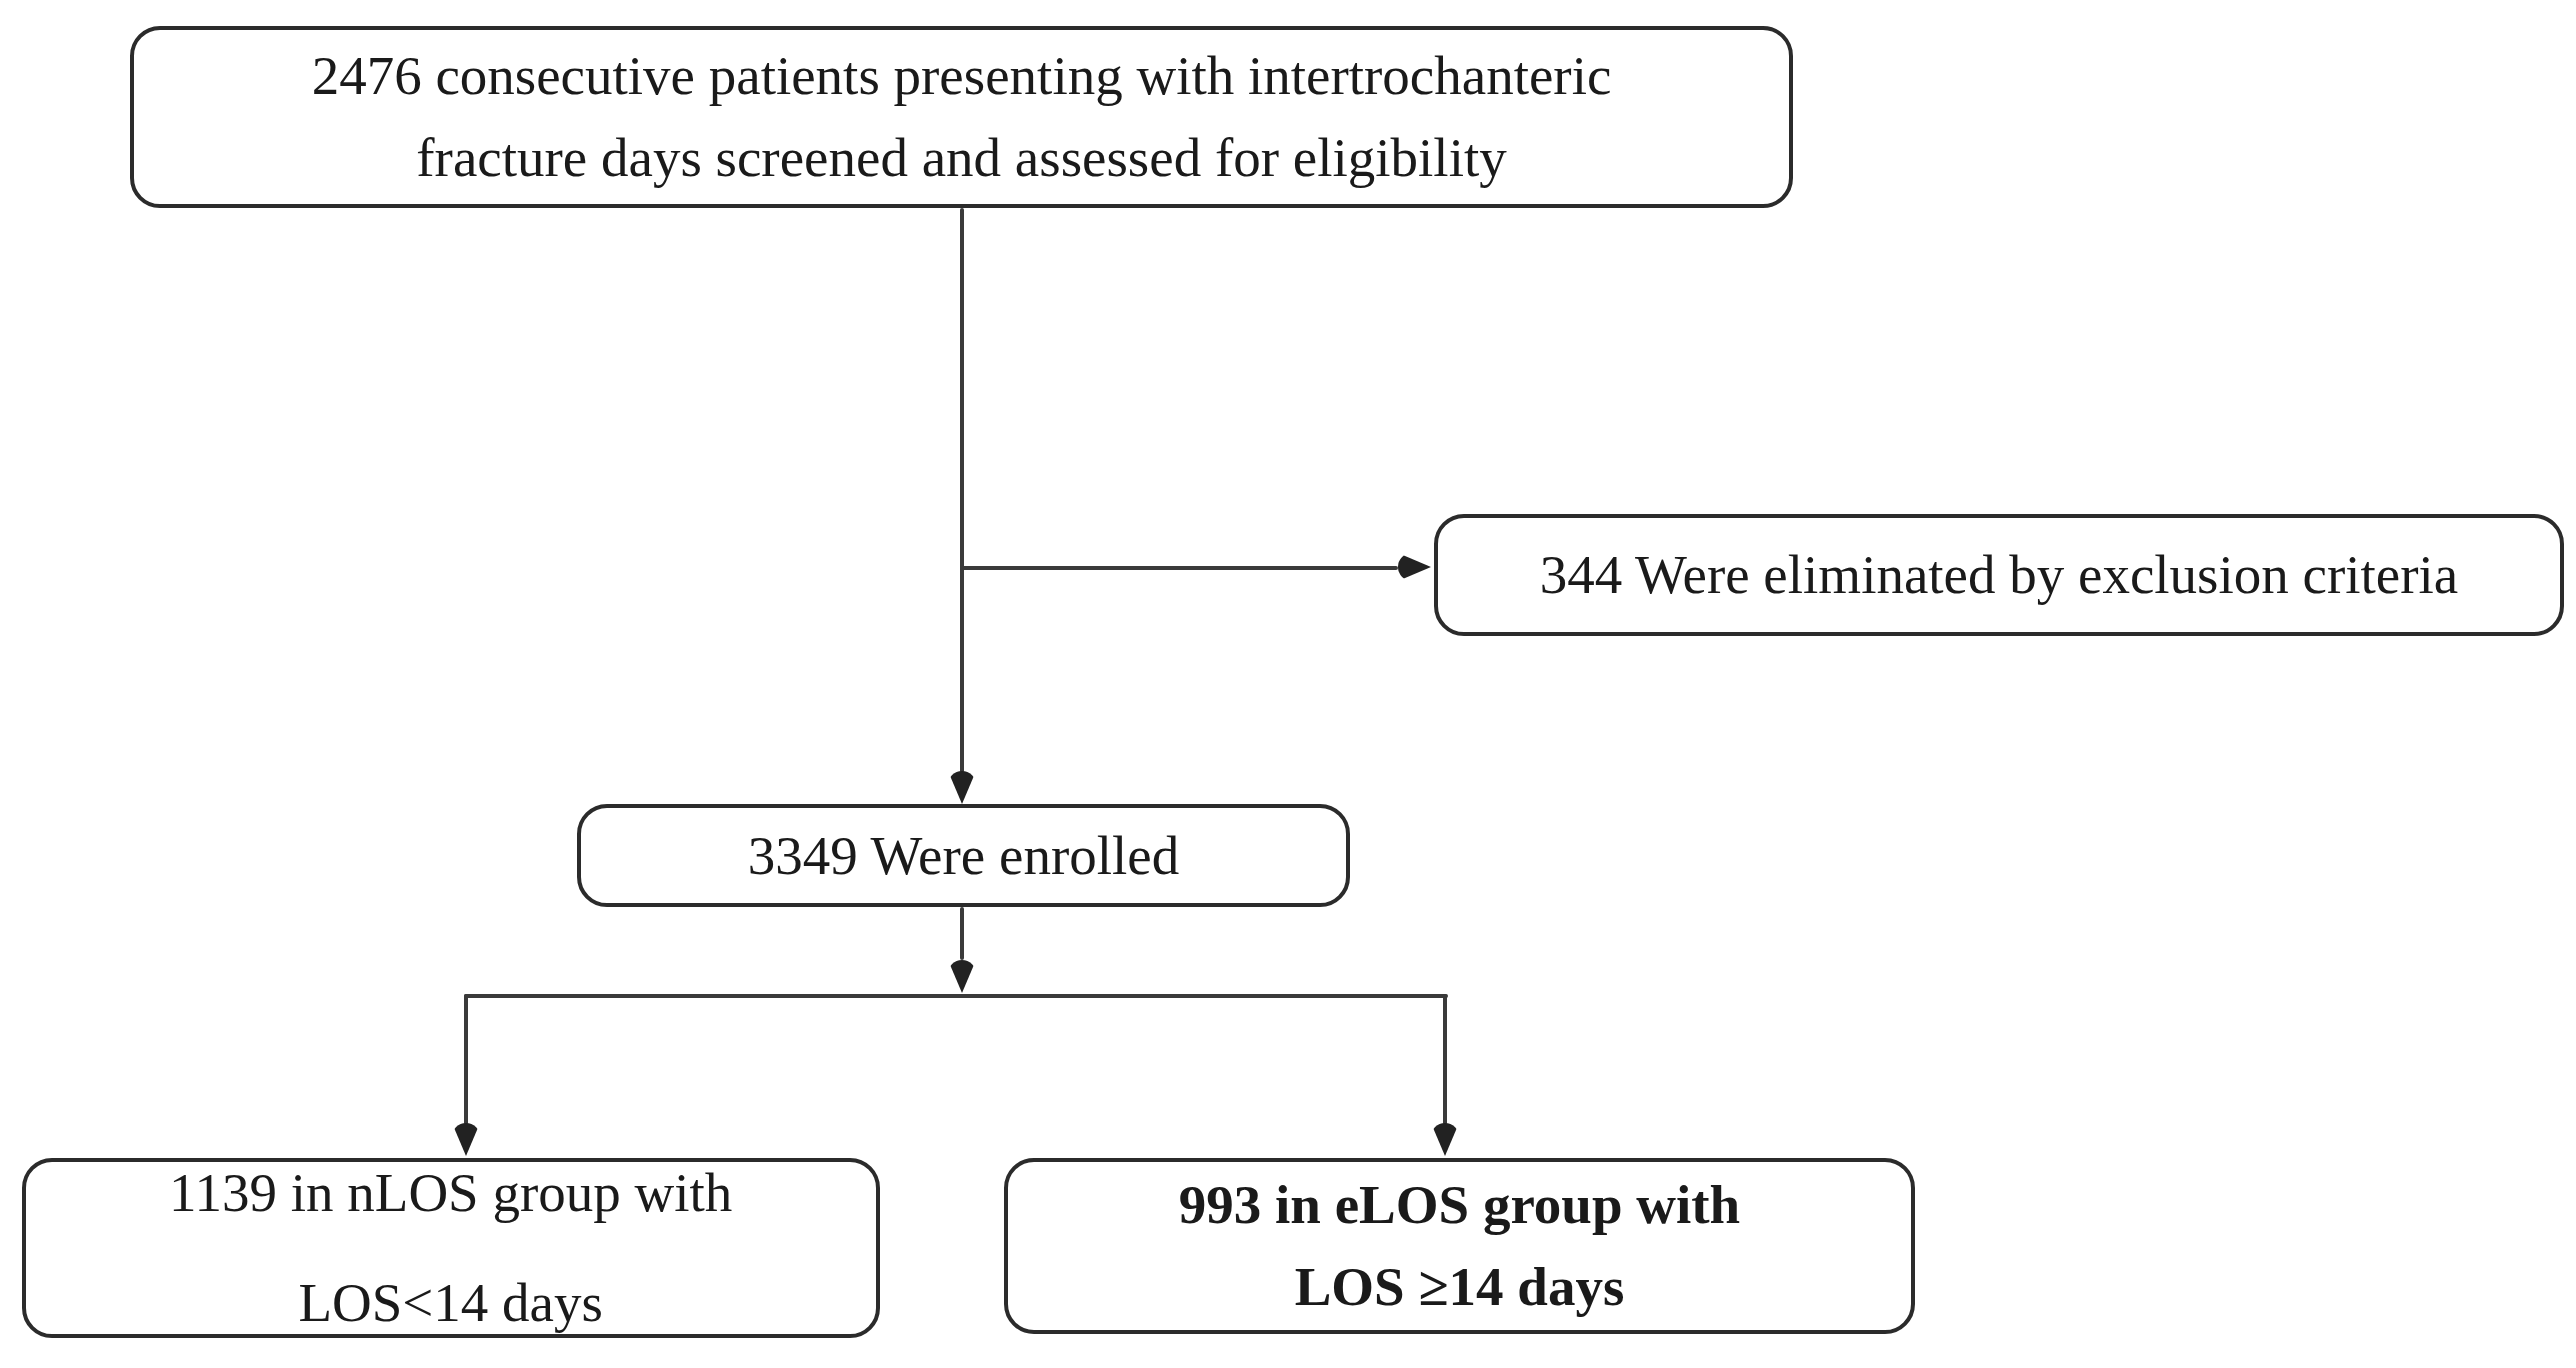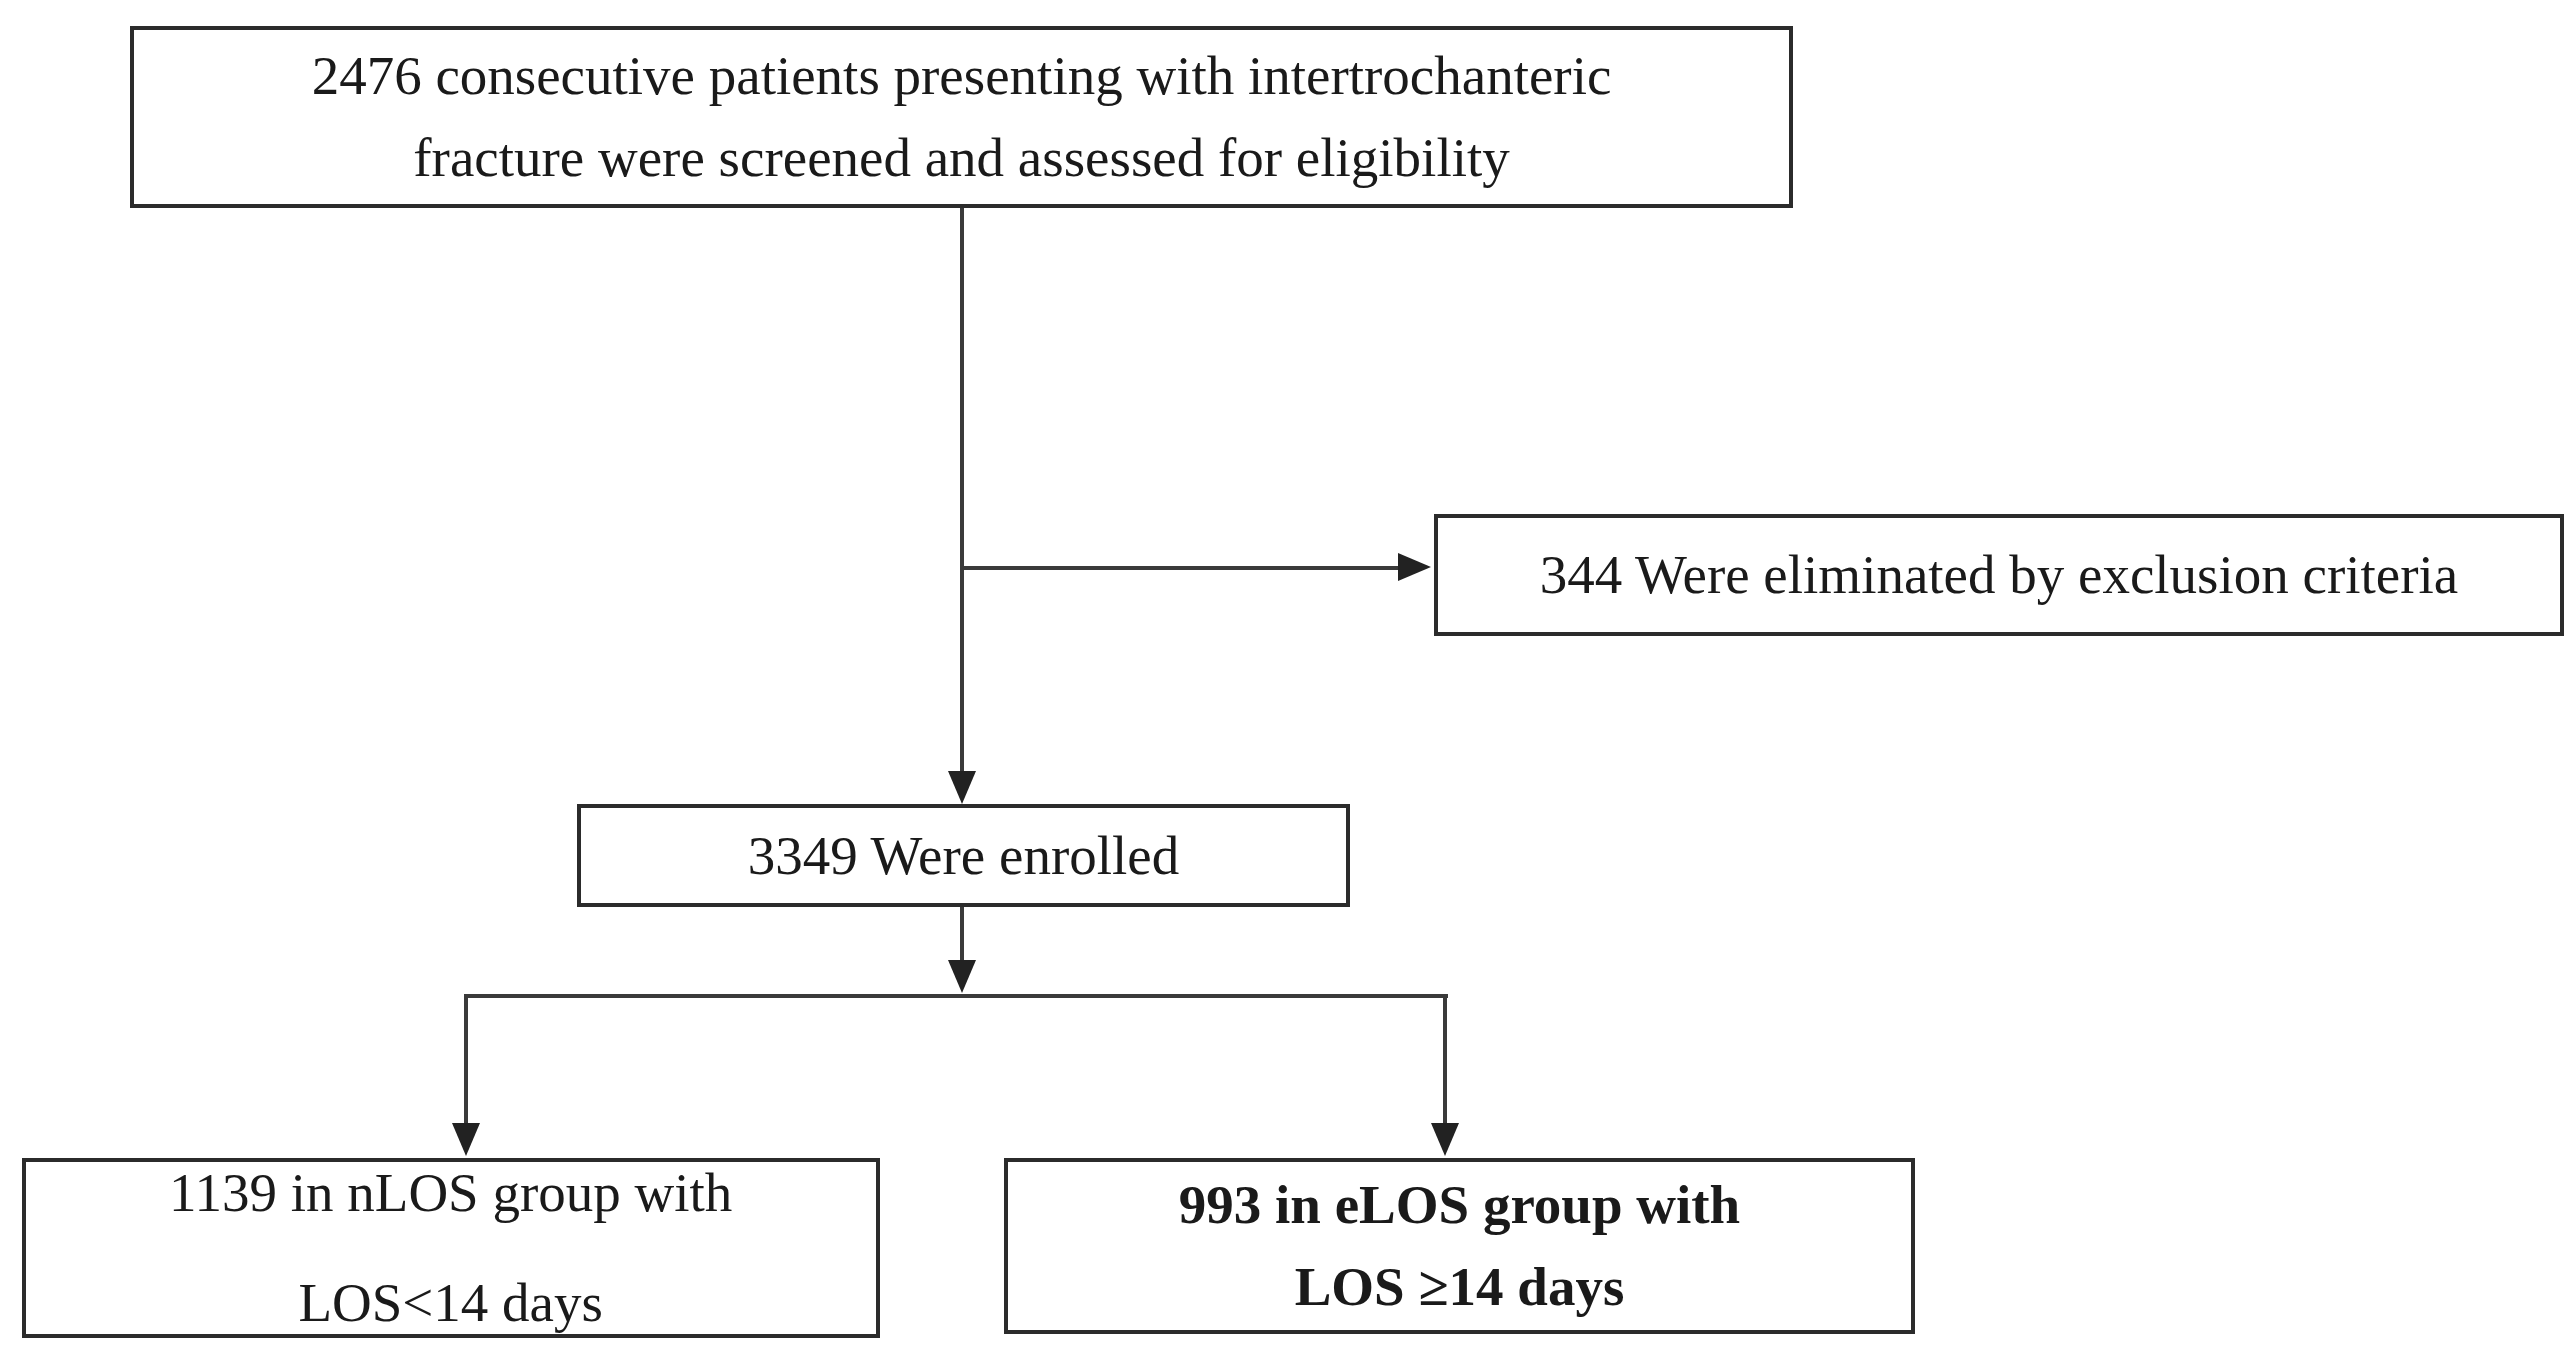--- a/index.html
+++ b/index.html
@@ -1,15 +1,15 @@
 <!DOCTYPE html>
 <html style="font-size:14px"><head>
 <meta charset="utf-8">
 <style>
-  * { margin: 0; padding: 0; box-sizing: border-box; }
+  * { margin: 0; padding: 0; box-sizing: border-box; border-radius: 30px; }
   html, body { background: #ffffff; }
   body {
     font-family: "Liberation Serif", "DejaVu Serif", serif;
     width: 2576px; height: 1369px; overflow: hidden;
   }
   .canvas {
     position: relative;
     width: 2576px; height: 1369px;
     background: #ffffff;
     color: #1a1a1a;
@@ -62,21 +62,21 @@
   #v-split-elos        { left: 1443px; top: 994px; width: 3.5px; height: 131px; }
   #a-elos              { left: 1431px; top: 1123px; }
 </style>
 </head>
 <body>
 
 <div class="canvas">
 
   <div class="box" id="box-screened">
     <span>2476 consecutive patients presenting with intertrochanteric</span>
-    <span>fracture were screened and assessed for eligibility</span>
+    <span>fracture days screened and assessed for eligibility</span>
   </div>
 
   <div class="cline" id="v-screened-enrolled"></div>
   <div class="arrow-down" id="a-enrolled"></div>
 
   <div class="cline" id="h-branch-excluded"></div>
   <div class="arrow-right" id="a-excluded"></div>
 
   <div class="box" id="box-excluded">
     <span>344 Were eliminated by exclusion criteria</span>

